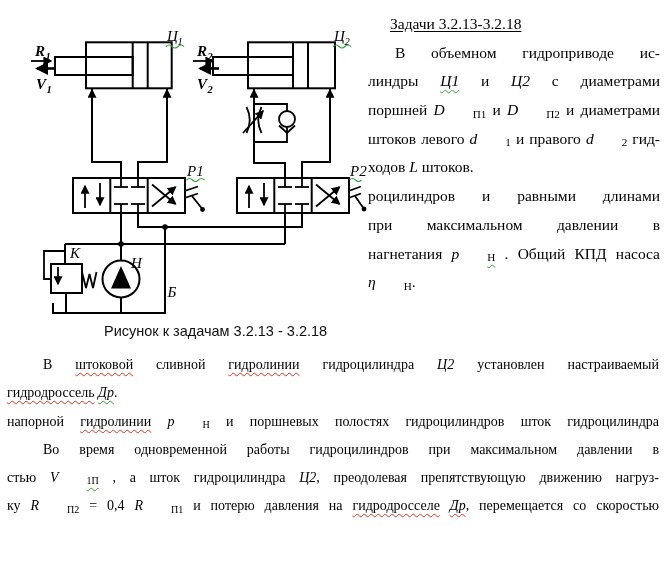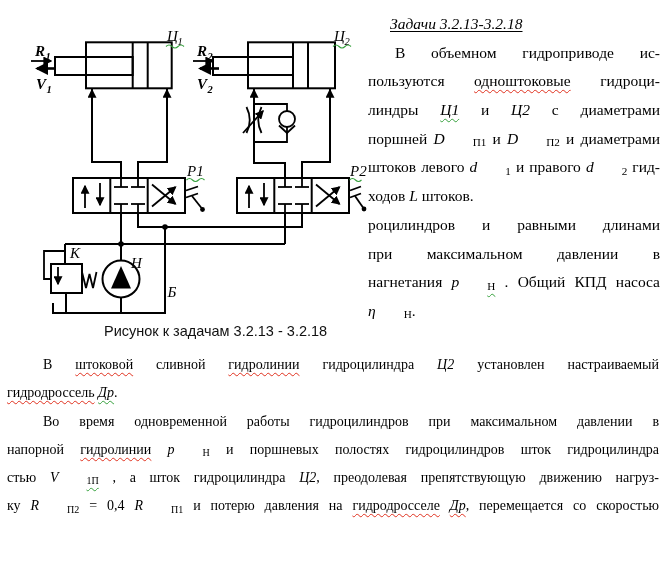--- a/index.html
+++ b/index.html
@@ -5,21 +5,21 @@
   html,body{margin:0;padding:0;background:#fff;}
   .page{position:relative;width:666px;height:578px;background:#ffffff;
         font-family:"Liberation Serif",serif;color:#000;overflow:hidden;}
   
   .rightcol{position:absolute;left:368px;top:10px;width:292px;font-size:15.5px;}
   .rightcol .ln{height:28.7px;line-height:28.7px;white-space:nowrap;}
   .rightcol .ln.j{white-space:normal;}
   .bottom{position:absolute;left:7px;top:351px;width:652px;font-size:14px;}
   .bottom .ln{height:28.3px;line-height:28.3px;}
   .j{text-align:justify;text-align-last:justify;}
-  .ind22{text-indent:22px;font-style:italic;}
+  .ind22{text-indent:22px;}
   .ind27{text-indent:27px;}
   .ind36{text-indent:36px;}
   .i{font-style:italic;}
   .isub{font-size:0.72em;vertical-align:-0.22em;margin-left:28px;}
   .u{text-decoration:underline;text-underline-offset:2px;}
   .wr{text-decoration-line:underline;text-decoration-style:wavy;text-decoration-color:#e0311f;
       text-decoration-thickness:1px;text-underline-offset:2.5px;}
   .wg{text-decoration-line:underline;text-decoration-style:wavy;text-decoration-color:#35a03c;
       text-decoration-thickness:1px;text-underline-offset:2.5px;}
   .i.wr,.i.wg{font-style:italic;}
@@ -192,33 +192,32 @@
       <text x="70" y="258" class="tl">К</text>
       <text x="131" y="268" class="tl">Н</text>
       <text x="167.5" y="297" class="tl">Б</text>
       <text x="104" y="336" class="cap">Рисунок к задачам 3.2.13 - 3.2.18</text>
     </g>
   </svg>
 
   <div class="rightcol">
     <div class="ln ind22"><span class="u">Задачи 3.2.13-3.2.18</span></div>
     <div class="ln j ind27"><span>В объемном гидроприводе ис-</span></div>
-    <div class="ln j"><span>пользуются </span><span class="wr">одноштоковые</span><span> гидроци-</span></div>
     <div class="ln j"><span>линдры </span><span class="i wg">Ц1</span><span> и </span><span class="i">Ц2</span><span> с диаметрами</span></div>
     <div class="ln j"><span>поршней </span><span class="i">D</span><span class="isub">П1</span><span> и </span><span class="i">D</span><span class="isub">П2</span><span> и диаметрами</span></div>
     <div class="ln j"><span>штоков левого </span><span class="i">d</span><span class="isub">1</span><span> и правого </span><span class="i">d</span><span class="isub">2</span><span> гид-</span></div>
     <div class="ln"><span>ходов </span><span class="i">L</span><span> штоков.</span></div>
     <div class="ln j"><span>роцилиндров и равными длинами</span></div>
     <div class="ln j"><span>при максимальном давлении в</span></div>
     <div class="ln j"><span>нагнетания </span><span class="i">p</span><span class="isub wg">Н</span><span> . Общий КПД насоса</span></div>
     <div class="ln"><span class="i">η</span><span class="isub">Н</span><span>.</span></div>
   </div>
 
   <div class="bottom">
     <div class="ln j ind36"><span>В </span><span class="wr">штоковой</span><span> сливной </span><span class="wr">гидролинии</span><span> гидроцилиндра </span><span class="i">Ц2</span><span> установлен настраиваемый</span></div>
     <div class="ln"><span class="wr">гидродроссель</span><span> </span><span class="i wg">Др</span><span>.</span></div>
+    <div class="ln j"><span>напорной </span><span class="wr">гидролинии</span><span> </span><span class="i">p</span><span class="isub">Н</span><span> и поршневых полостях гидроцилиндров шток гидроцилиндра</span></div>
     <div class="ln j ind36"><span>Во время одновременной работы гидроцилиндров при максимальном давлении в</span></div>
-    <div class="ln j"><span>напорной </span><span class="wr">гидролинии</span><span> </span><span class="i">p</span><span class="isub">Н</span><span> и поршневых полостях гидроцилиндров шток гидроцилиндра</span></div>
     <div class="ln j"><span>стью </span><span class="i">V</span><span class="isub wg">1П</span><span> , а шток гидроцилиндра </span><span class="i">Ц2</span><span>, преодолевая препятствующую движению нагруз-</span></div>
     <div class="ln j"><span>ку </span><span class="i">R</span><span class="isub">П2</span><span> = 0,4 </span><span class="i">R</span><span class="isub">П1</span><span> и потерю давления на </span><span class="wr">гидродросселе</span><span> </span><span class="i wr">Др</span><span>, перемещается со скоростью</span></div>
   </div>
 
 </div>
 
 </body></html>

